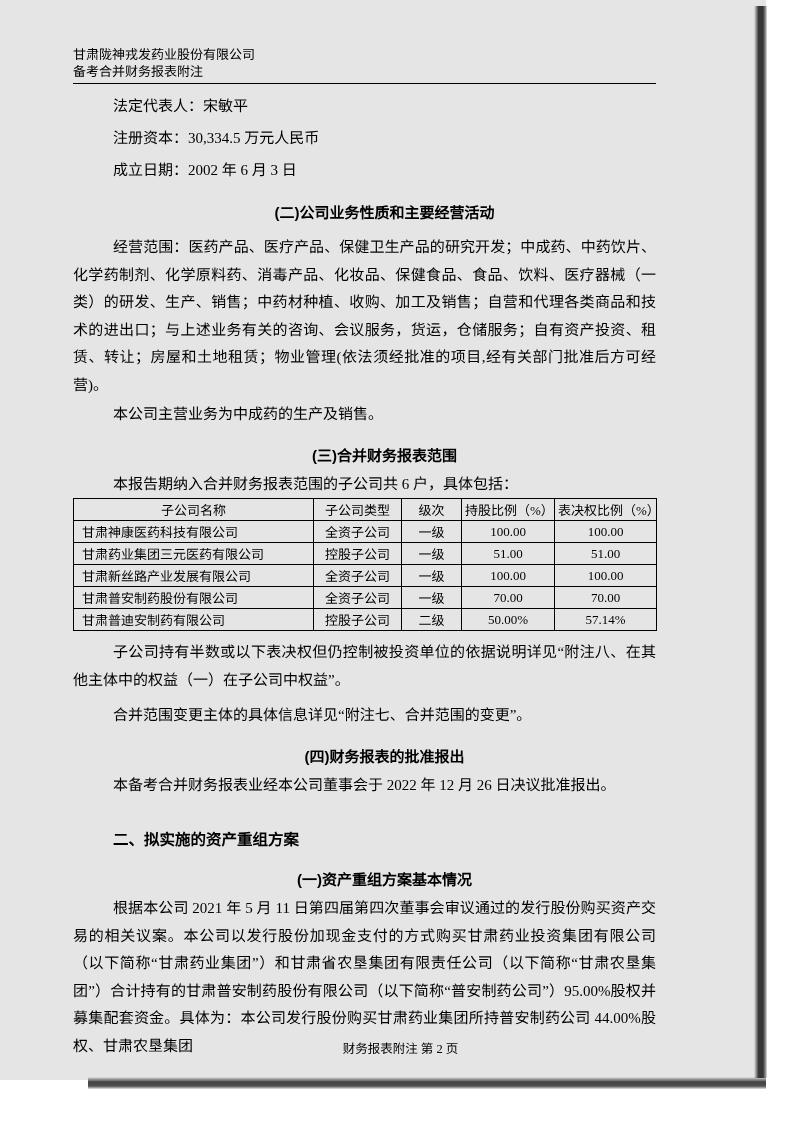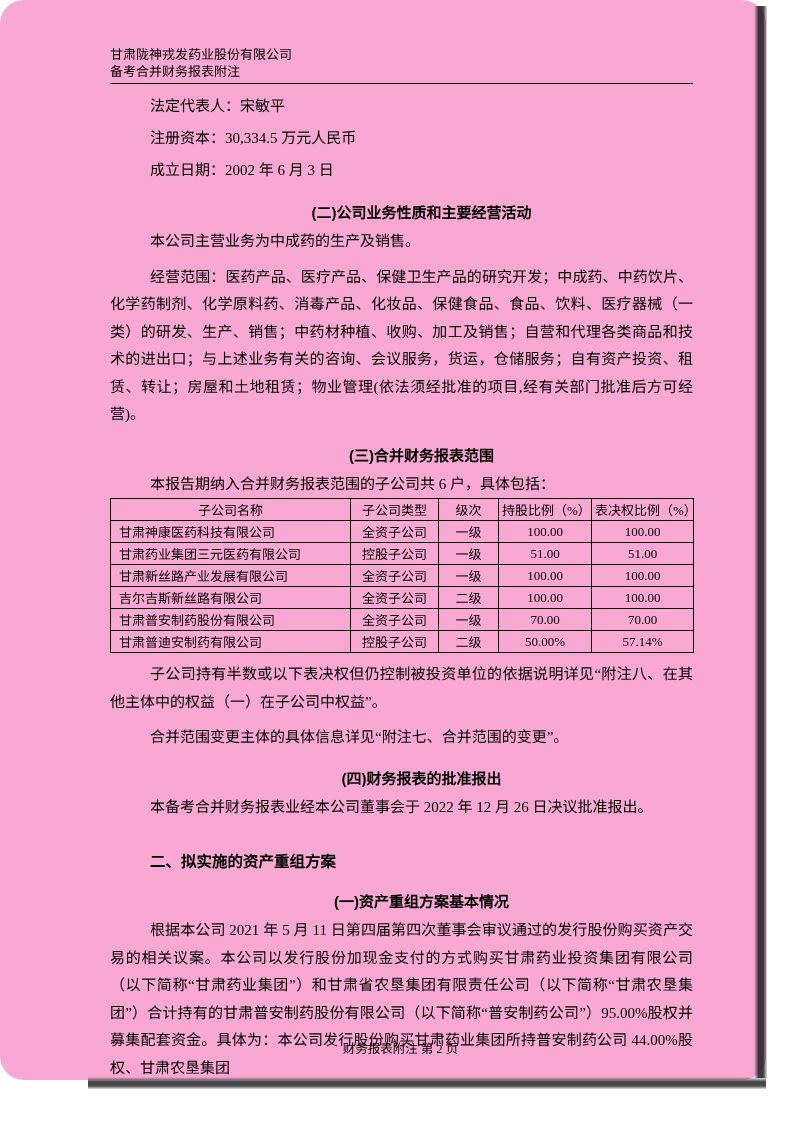--- a/index.html
+++ b/index.html
@@ -8,23 +8,22 @@
     position: relative;
     background: #ffffff;
     color: #000000;
     font-family: "Liberation Serif", "DejaVu Serif", serif;
     overflow: hidden;
   }
   .page {
     position: absolute;
     top: 0; left: 0;
     width: 766px; height: 1080px;
-    background: #f9a8d4;
-    padding: 46px 78px 0 110px;
-    border-radius: 24px;
+    background: #e5e5e5;
+    padding: 46px 78px 0 73px;
   }
   
   .shadow-right {
     position: absolute;
     left: 754px; top: 6px;
     width: 13px; height: 1072px;
     background: linear-gradient(to right, rgba(0,0,0,0) 0%, rgba(32,32,32,0.88) 35%, rgba(32,32,32,0.88) 70%, rgba(120,120,120,0.25) 100%);
   }
   .shadow-bottom {
     position: absolute;
@@ -106,22 +105,22 @@
 
   <main class="content">
 
     <div class="info-block">
       <p class="info-line">法定代表人：宋敏平</p>
       <p class="info-line">注册资本：30,334.5 万元人民币</p>
       <p class="info-line">成立日期：2002 年 6 月 3 日</p>
     </div>
 
     <h3 class="sec-heading">(二)公司业务性质和主要经营活动</h3>
+    <p class="para para-gap">经营范围：医药产品、医疗产品、保健卫生产品的研究开发；中成药、中药饮片、化学药制剂、化学原料药、消毒产品、化妆品、保健食品、食品、饮料、医疗器械（一类）的研发、生产、销售；中药材种植、收购、加工及销售；自营和代理各类商品和技术的进出口；与上述业务有关的咨询、会议服务，货运，仓储服务；自有资产投资、租赁、转让；房屋和土地租赁；物业管理(依法须经批准的项目,经有关部门批准后方可经营)。</p>
     <p class="para">本公司主营业务为中成药的生产及销售。</p>
-    <p class="para para-gap">经营范围：医药产品、医疗产品、保健卫生产品的研究开发；中成药、中药饮片、化学药制剂、化学原料药、消毒产品、化妆品、保健食品、食品、饮料、医疗器械（一类）的研发、生产、销售；中药材种植、收购、加工及销售；自营和代理各类商品和技术的进出口；与上述业务有关的咨询、会议服务，货运，仓储服务；自有资产投资、租赁、转让；房屋和土地租赁；物业管理(依法须经批准的项目,经有关部门批准后方可经营)。</p>
 
     <h3 class="sec-heading">(三)合并财务报表范围</h3>
     <p class="para">本报告期纳入合并财务报表范围的子公司共 6 户，具体包括：</p>
 
     <table class="subsidiaries">
       <colgroup>
         <col class="c-name">
           <col class="c-type">
           <col class="c-level">
           <col class="c-share">
@@ -152,27 +151,20 @@
           <td>51.00</td>
         </tr>
         <tr>
           <td class="cell-name">甘肃新丝路产业发展有限公司</td>
           <td>全资子公司</td>
           <td>一级</td>
           <td>100.00</td>
           <td>100.00</td>
         </tr>
         <tr>
-          <td class="cell-name">吉尔吉斯新丝路有限公司</td>
-          <td>全资子公司</td>
-          <td>二级</td>
-          <td>100.00</td>
-          <td>100.00</td>
-        </tr>
-        <tr>
           <td class="cell-name">甘肃普安制药股份有限公司</td>
           <td>全资子公司</td>
           <td>一级</td>
           <td>70.00</td>
           <td>70.00</td>
         </tr>
         <tr>
           <td class="cell-name">甘肃普迪安制药有限公司</td>
           <td>控股子公司</td>
           <td>二级</td>

